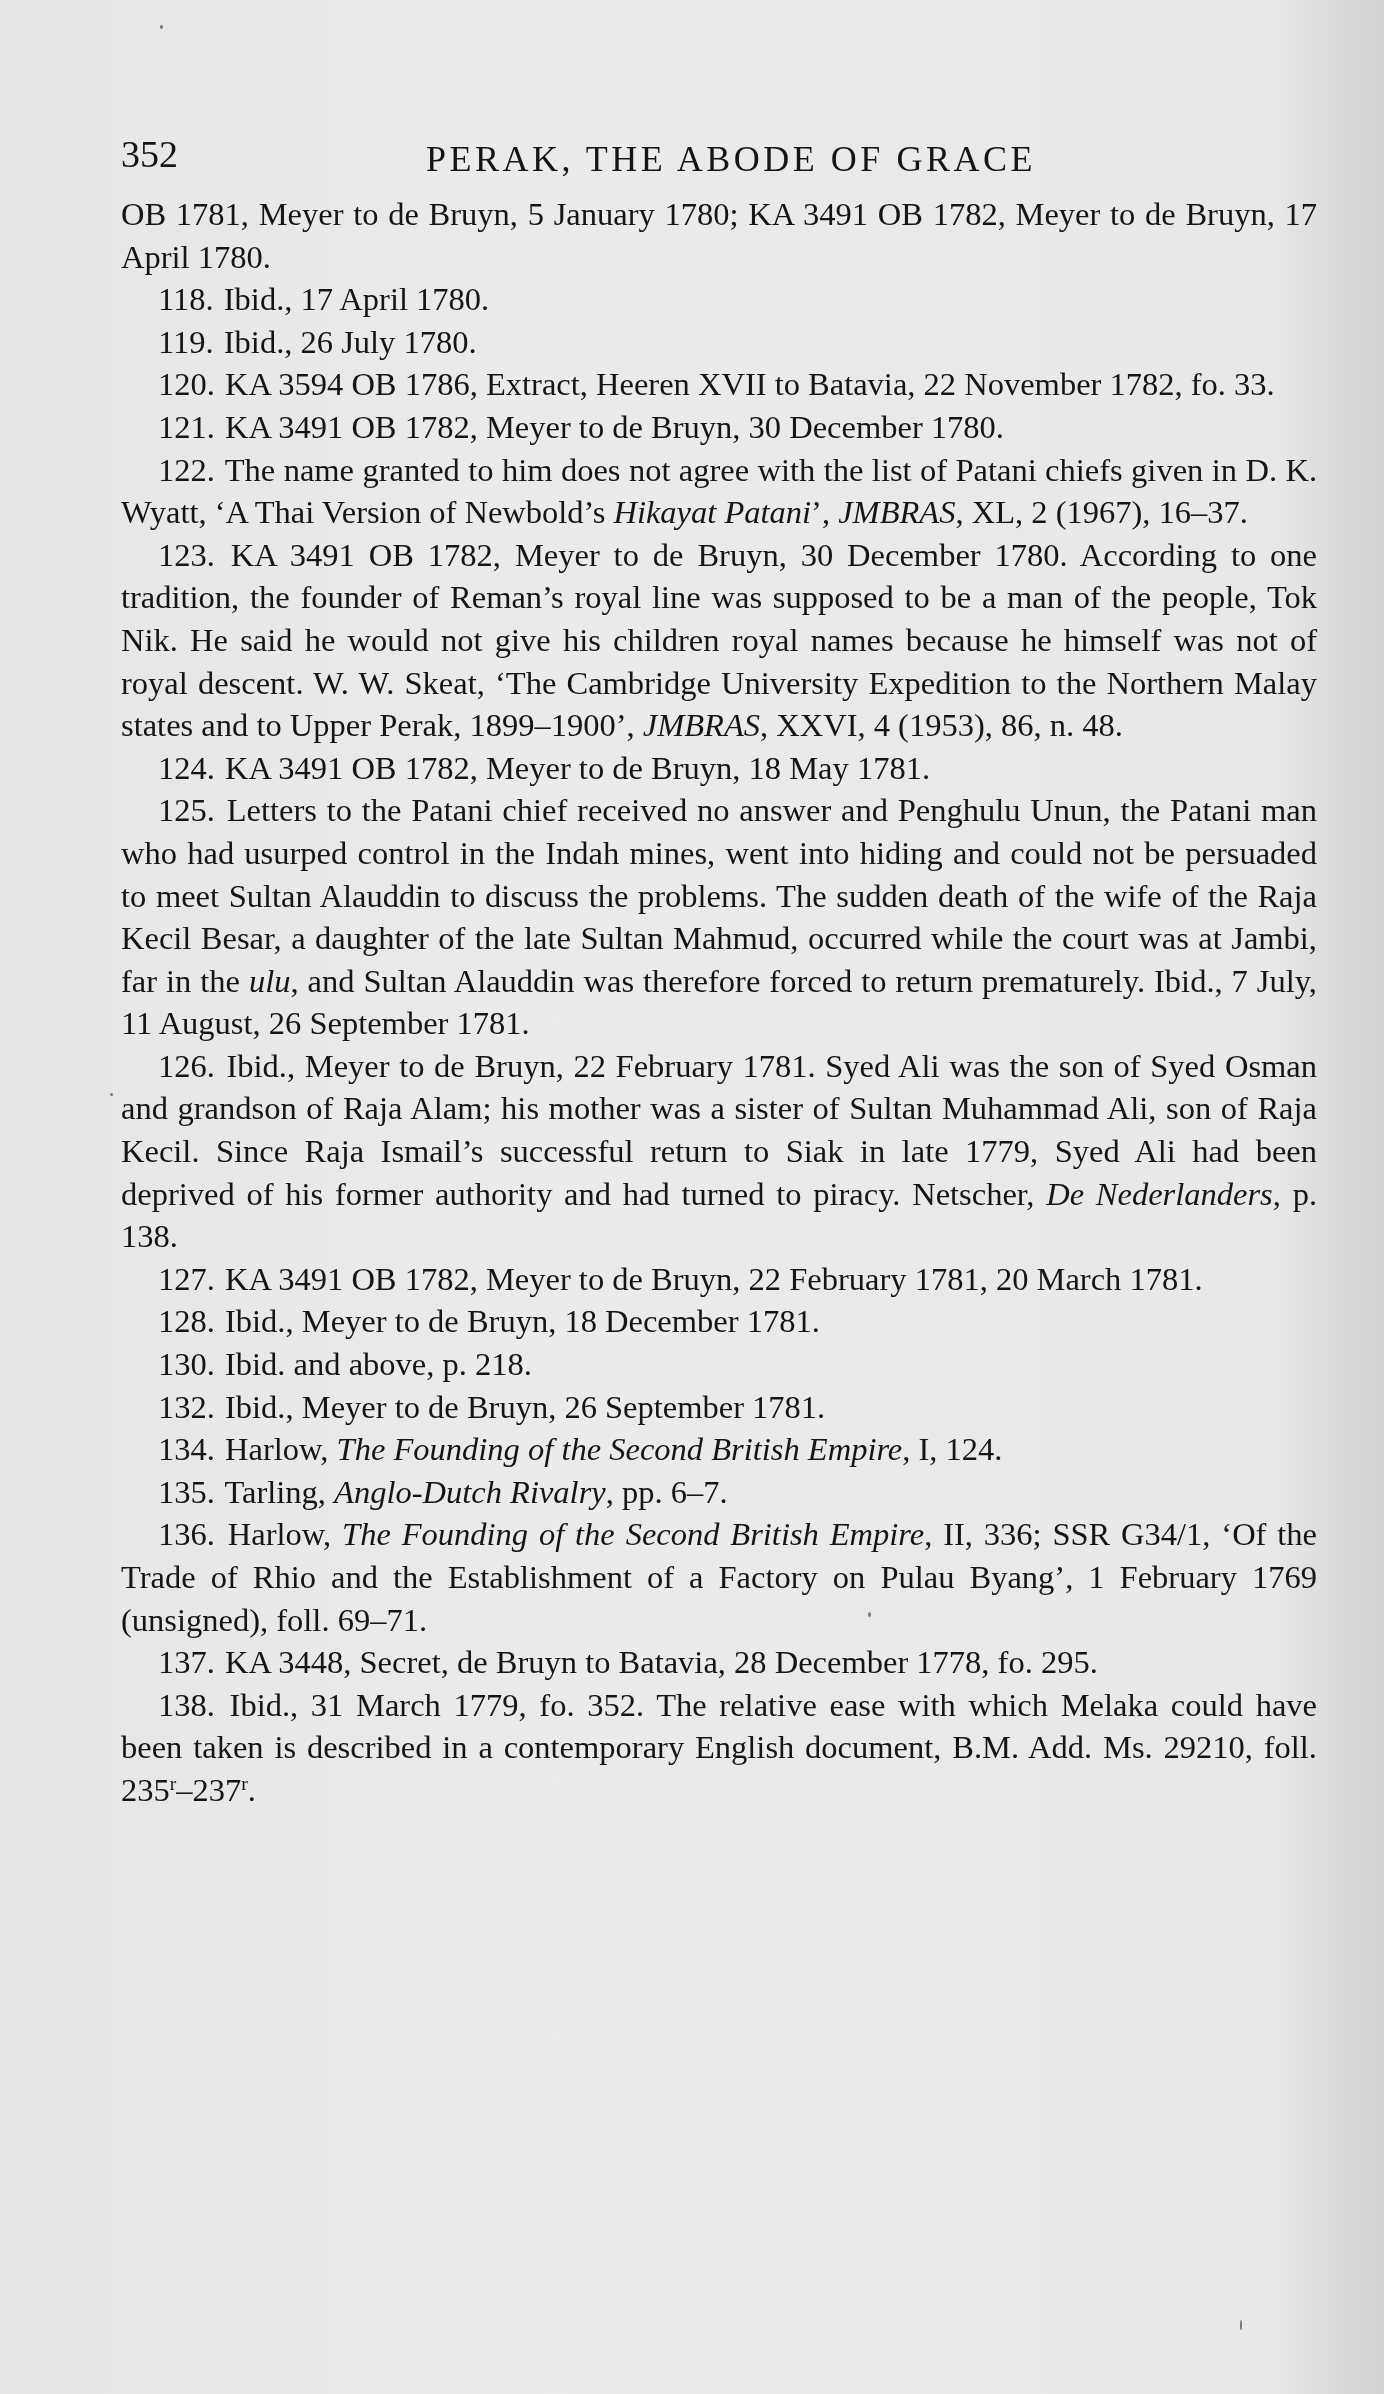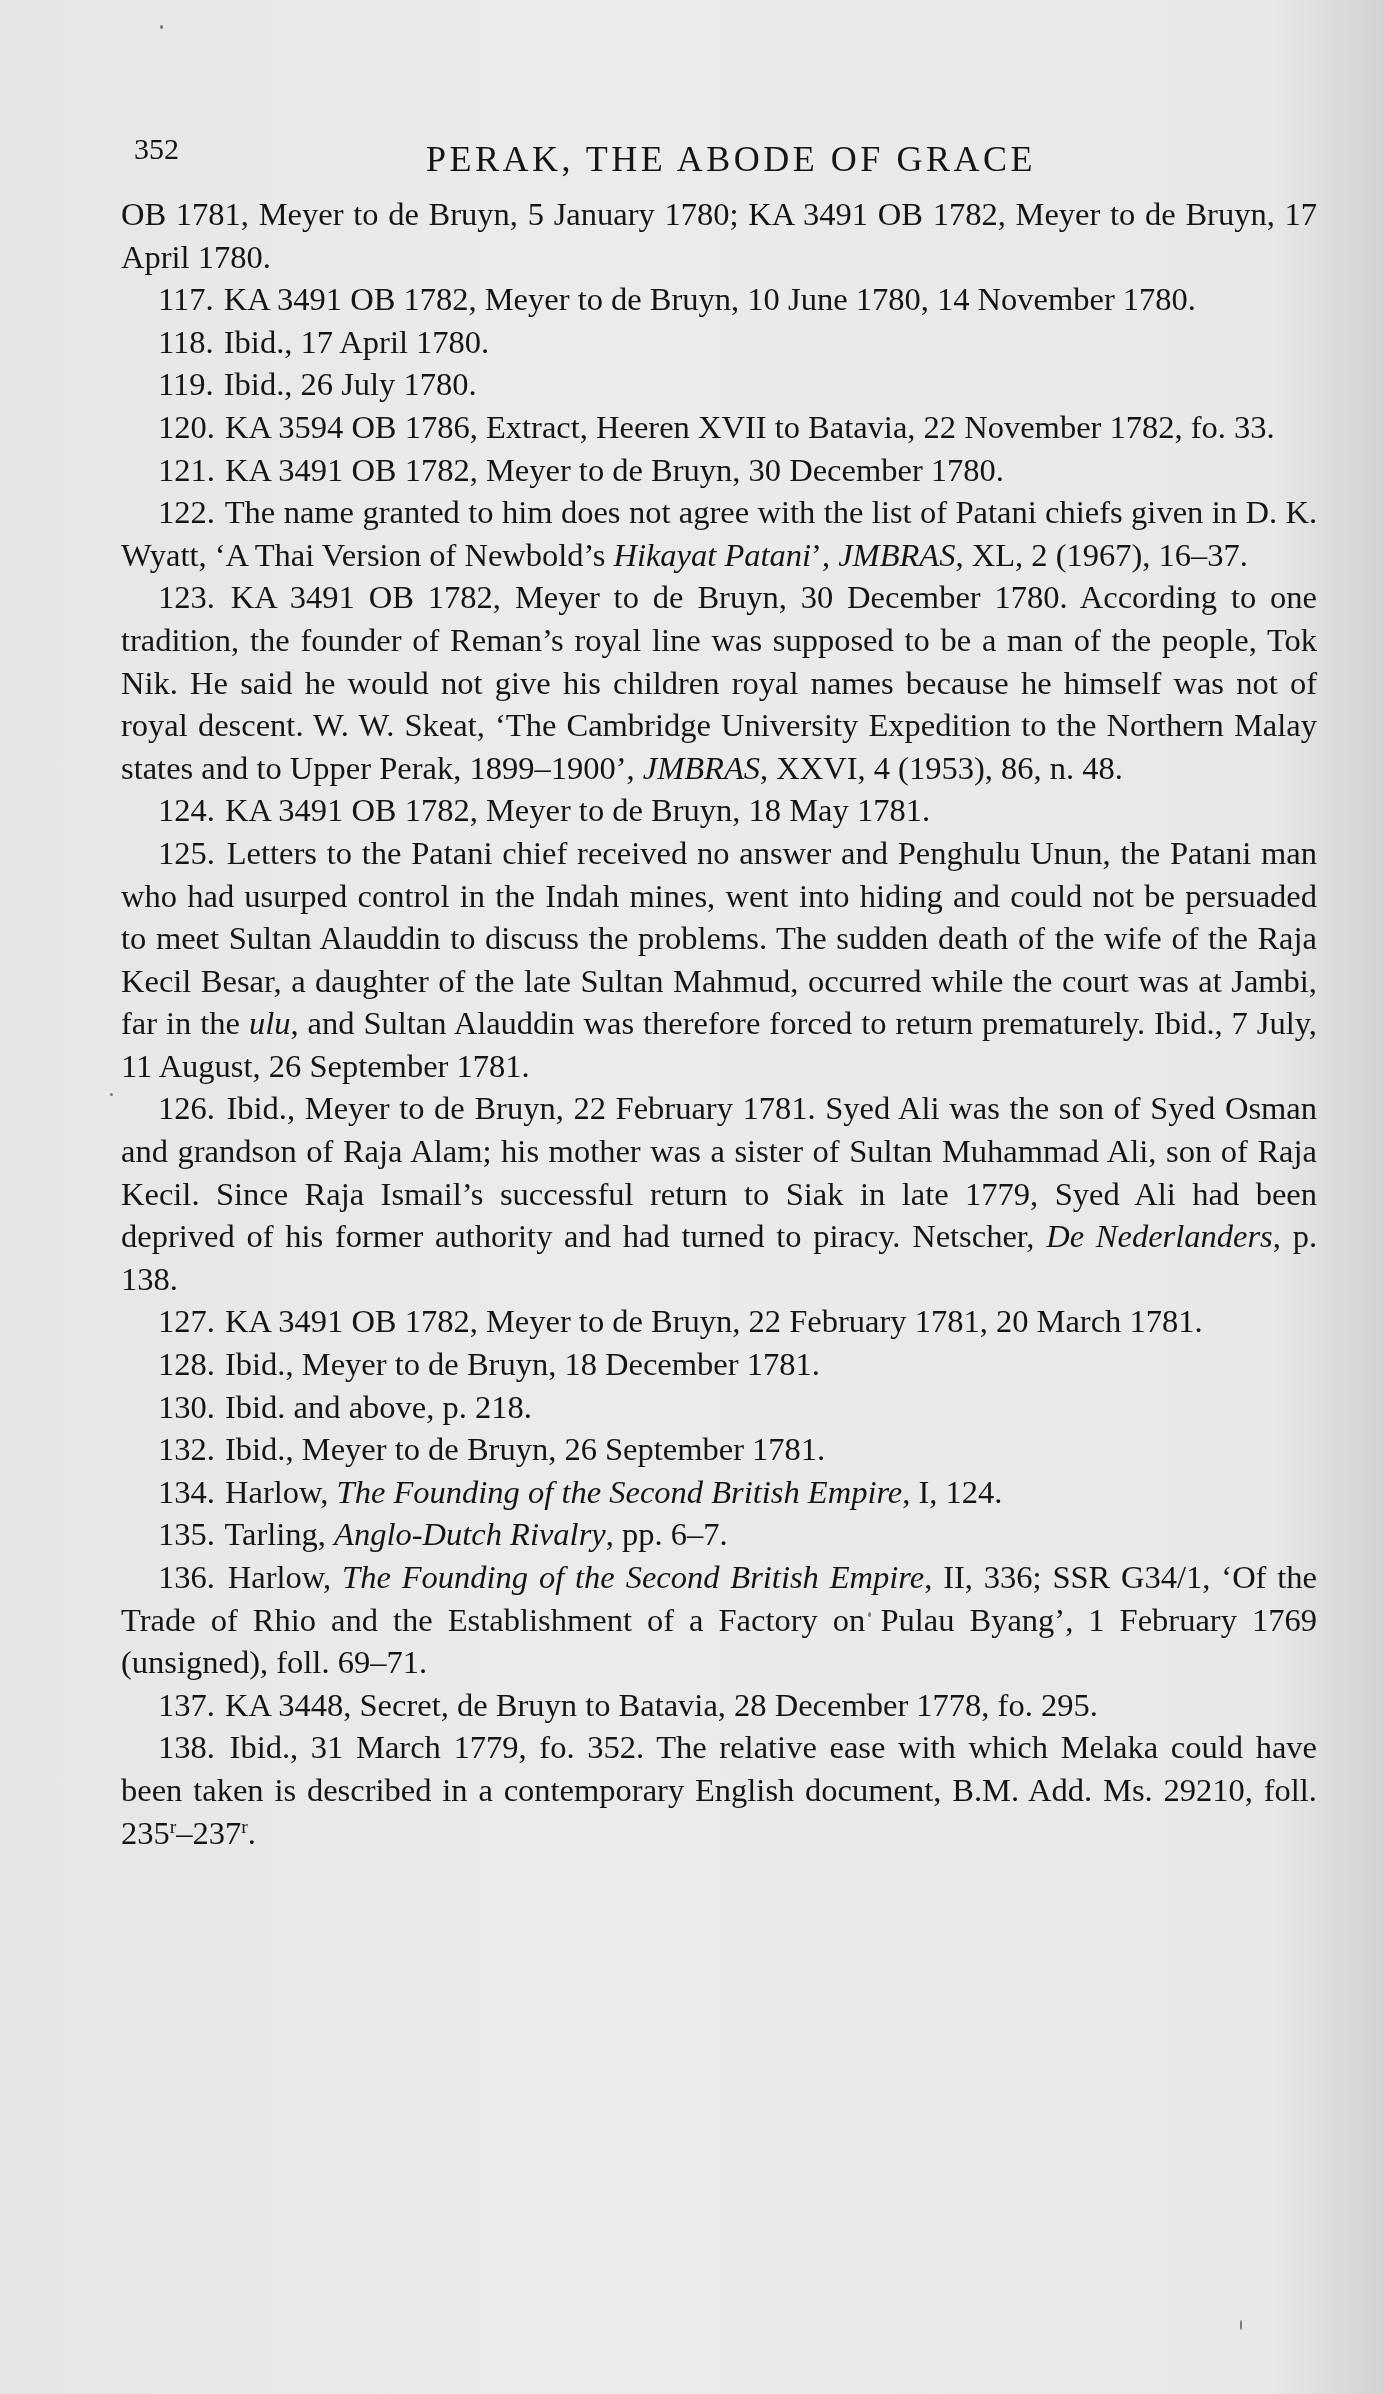--- a/index.html
+++ b/index.html
@@ -27,23 +27,22 @@
       position: absolute;
       left: 121px;
       top: 132px;
       width: 1130px;
       height: 50px;
     }
     .page-number {
       position: absolute;
       left: 0;
       top: 0;
-      font-size: 30px;
+      font-size: 38px;
       letter-spacing: 0px;
-      margin-left: 13px;
     }
     .running-head {
       position: absolute;
       left: 305px;
       top: 6px;
       font-size: 36px;
       letter-spacing: 3.5px;
     }
     .notes {
       position: absolute;
@@ -80,21 +79,20 @@
 <body>
 
 <div class="page">
   <div class="header">
     <span class="page-number">352</span>
     <span class="running-head">PERAK, THE ABODE OF GRACE</span>
   </div>
 
   <div class="notes" id="notes">
       <p class="note cont"><span>OB 1781, Meyer to de Bruyn, 5 January 1780; KA 3491 OB 1782, Meyer to de Bruyn, 17 April 1780.</span></p>
-      <p class="note"><span class="num">117.</span> <span>KA 3491 OB 1782, Meyer to de Bruyn, 10 June 1780, 14 November 1780.</span></p>
       <p class="note"><span class="num">118.</span> <span>Ibid., 17 April 1780.</span></p>
       <p class="note"><span class="num">119.</span> <span>Ibid., 26 July 1780.</span></p>
       <p class="note"><span class="num">120.</span> <span>KA 3594 OB 1786, Extract, Heeren XVII to Batavia, 22 November 1782, fo. 33.</span></p>
       <p class="note"><span class="num">121.</span> <span>KA 3491 OB 1782, Meyer to de Bruyn, 30 December 1780.</span></p>
       <p class="note"><span class="num">122.</span> <span>The name granted to him does not agree with the list of Patani chiefs given in D. K. Wyatt, ‘A Thai Version of Newbold’s </span><i>Hikayat Patani</i><span>’, </span><i>JMBRAS</i><span>, XL, 2 (1967), 16–37.</span></p>
       <p class="note"><span class="num">123.</span> <span>KA 3491 OB 1782, Meyer to de Bruyn, 30 December 1780. According to one tradition, the founder of Reman’s royal line was supposed to be a man of the people, Tok Nik. He said he would not give his children royal names because he himself was not of royal descent. W. W. Skeat, ‘The Cambridge University Expedition to the Northern Malay states and to Upper Perak, 1899–1900’, </span><i>JMBRAS</i><span>, XXVI, 4 (1953), 86, n. 48.</span></p>
       <p class="note"><span class="num">124.</span> <span>KA 3491 OB 1782, Meyer to de Bruyn, 18 May 1781.</span></p>
       <p class="note"><span class="num">125.</span> <span>Letters to the Patani chief received no answer and Penghulu Unun, the Patani man who had usurped control in the Indah mines, went into hiding and could not be persuaded to meet Sultan Alauddin to discuss the problems. The sudden death of the wife of the Raja Kecil Besar, a daughter of the late Sultan Mahmud, occurred while the court was at Jambi, far in the </span><i>ulu</i><span>, and Sultan Alauddin was therefore forced to return prematurely. Ibid., 7 July, 11 August, 26 September 1781.</span></p>
       <p class="note"><span class="num">126.</span> <span>Ibid., Meyer to de Bruyn, 22 February 1781. Syed Ali was the son of Syed Osman and grandson of Raja Alam; his mother was a sister of Sultan Muhammad Ali, son of Raja Kecil. Since Raja Ismail’s successful return to Siak in late 1779, Syed Ali had been deprived of his former authority and had turned to piracy. Netscher, </span><i>De Nederlanders</i><span>, p. 138.</span></p>
       <p class="note"><span class="num">127.</span> <span>KA 3491 OB 1782, Meyer to de Bruyn, 22 February 1781, 20 March 1781.</span></p>

